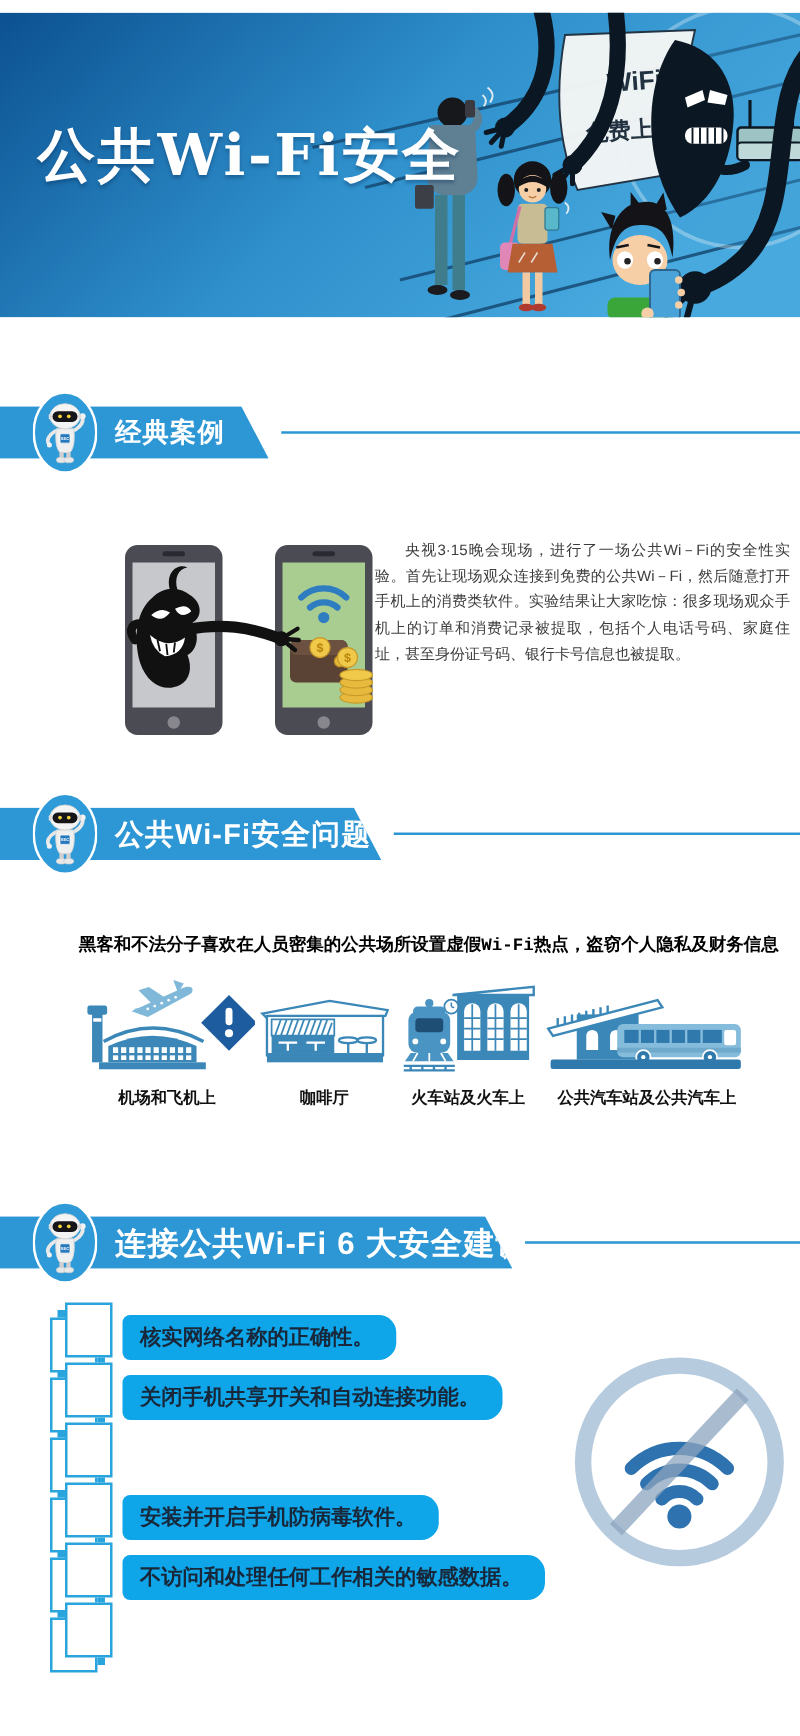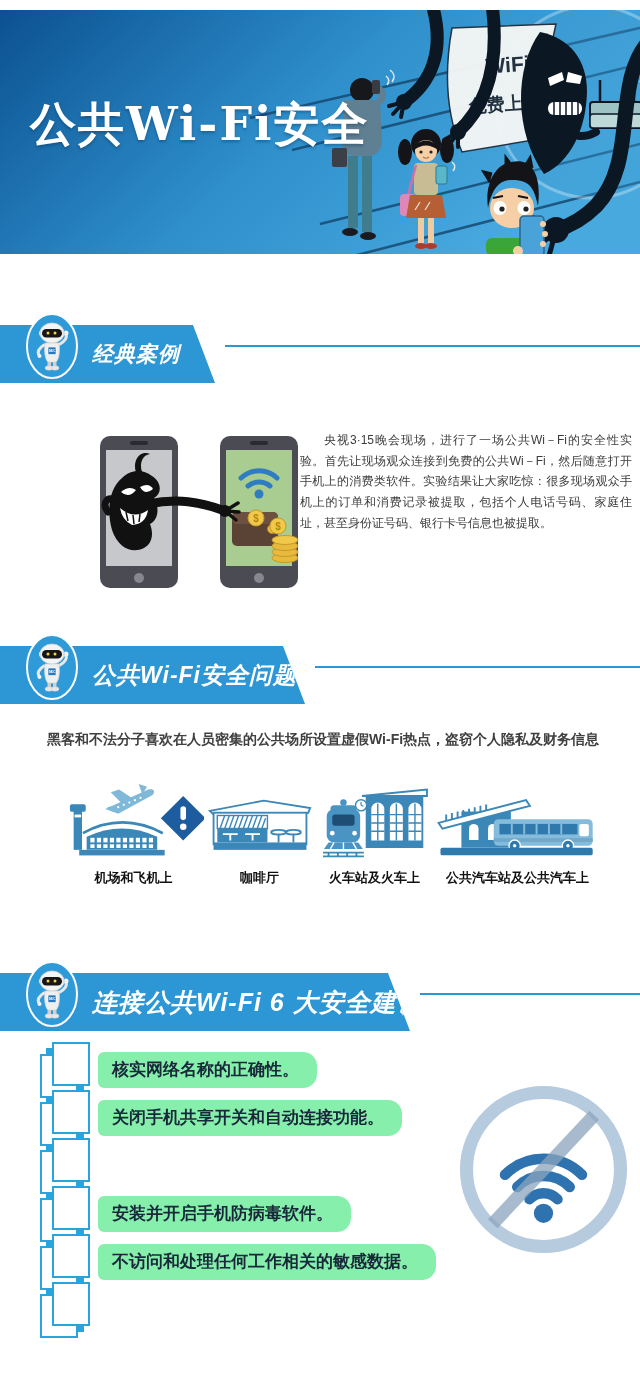--- a/index.html
+++ b/index.html
@@ -6,47 +6,47 @@
   .page{position:relative;width:640px;height:1389px;margin:0 auto;background:#ffffff;overflow:hidden;
         font-family:"Liberation Sans","DejaVu Sans",sans-serif;}
   
   .banner{position:absolute;top:10px;left:0;width:640px;height:244px;overflow:hidden;}
   .banner svg{display:block;}
   .banner-title{position:absolute;left:30px;top:84px;margin:0;color:#ffffff;
         font-family:"DejaVu Serif","Liberation Serif",serif;
         font-size:46px;font-weight:bold;letter-spacing:2px;text-shadow:0 2px 3px rgba(0,40,80,.35);}
   
   .sec-header{position:absolute;left:0;width:640px;height:42px;}
-  .ribbon{height:58px;background:#2D96D4;display:flex;align-items:center;box-sizing:border-box;
-        clip-path:polygon(0 0,calc(100% - 22px) 0,100% 100%,0 100%);font-style:italic;}
+  .ribbon{height:42px;background:#2D96D4;display:flex;align-items:center;box-sizing:border-box;
+        clip-path:polygon(0 0,calc(100% - 22px) 0,100% 100%,0 100%);}
   .ribbon-title{color:#ffffff;font-weight:bold;white-space:nowrap;letter-spacing:1px;}
   .ribbon-line{position:absolute;top:20px;right:0;height:2px;background:#2D96D4;}
   .robot{position:absolute;left:26px;top:-12px;width:52px;height:66px;}
   
   .phones-art{position:absolute;left:92px;top:430px;width:215px;height:175px;}
   .case-text{position:absolute;left:300px;top:430px;width:332px;margin:0;
         font-size:12px;line-height:1.72;color:#3c3c3c;text-align:justify;text-indent:2em;}
   
-  .statement{position:absolute;left:47px;top:731px;width:570px;margin:0;
-        font-size:14px;font-weight:bold;color:#404040;}
+  .statement{position:absolute;left:47px;top:731px;width:570px;margin:16px;
+        font-size:14px;font-weight:bold;color:#000000;font-family:Liberation Mono, monospace;}
   .locations{position:absolute;left:40px;top:783px;width:585px;display:flex;justify-content:center;}
   .loc-item{display:flex;flex-direction:column;align-items:center;}
   .loc-item svg{display:block;height:78px;}
   .loc-label{margin-top:8px;font-size:13px;font-weight:bold;color:#111111;white-space:nowrap;}
   
   .tips{position:absolute;left:46px;top:1048px;width:430px;}
   .tip-row{display:flex;align-items:center;height:44px;margin-bottom:4px;}
   .tip-num{position:relative;z-index:0;width:38px;height:44px;background:#29A4DC;
         display:flex;align-items:center;justify-content:center;color:#ffffff;
         font-family:"DejaVu Serif","Liberation Serif",serif;font-style:italic;font-weight:bold;font-size:29px;}
   .tip-num::before,.tip-num::after{content:"";position:absolute;inset:0;border:2px solid #29A4DC;
         background:#ffffff;z-index:-1;}
   .tip-num::before{transform:translate(-6px,6px);}
   .tip-num::after{transform:translate(6px,-6px);}
-  .tip-pill{margin-left:14px;background:#86efac;color:#18283A;font-weight:bold;font-size:17px;
+  .tip-pill{margin-left:14px;background:#0ea5e9;color:#18283A;font-weight:bold;font-size:17px;
         padding:6px 18px 7px 14px;border-radius:6px 14px 14px 6px;white-space:nowrap;}
   .nowifi{position:absolute;left:456px;top:1082px;width:175px;height:175px;}
 </style>
 </head>
 <body>
 
 <div class="page">
 
   <svg width="0" height="0" style="position:absolute" aria-hidden="true">
     <defs>

